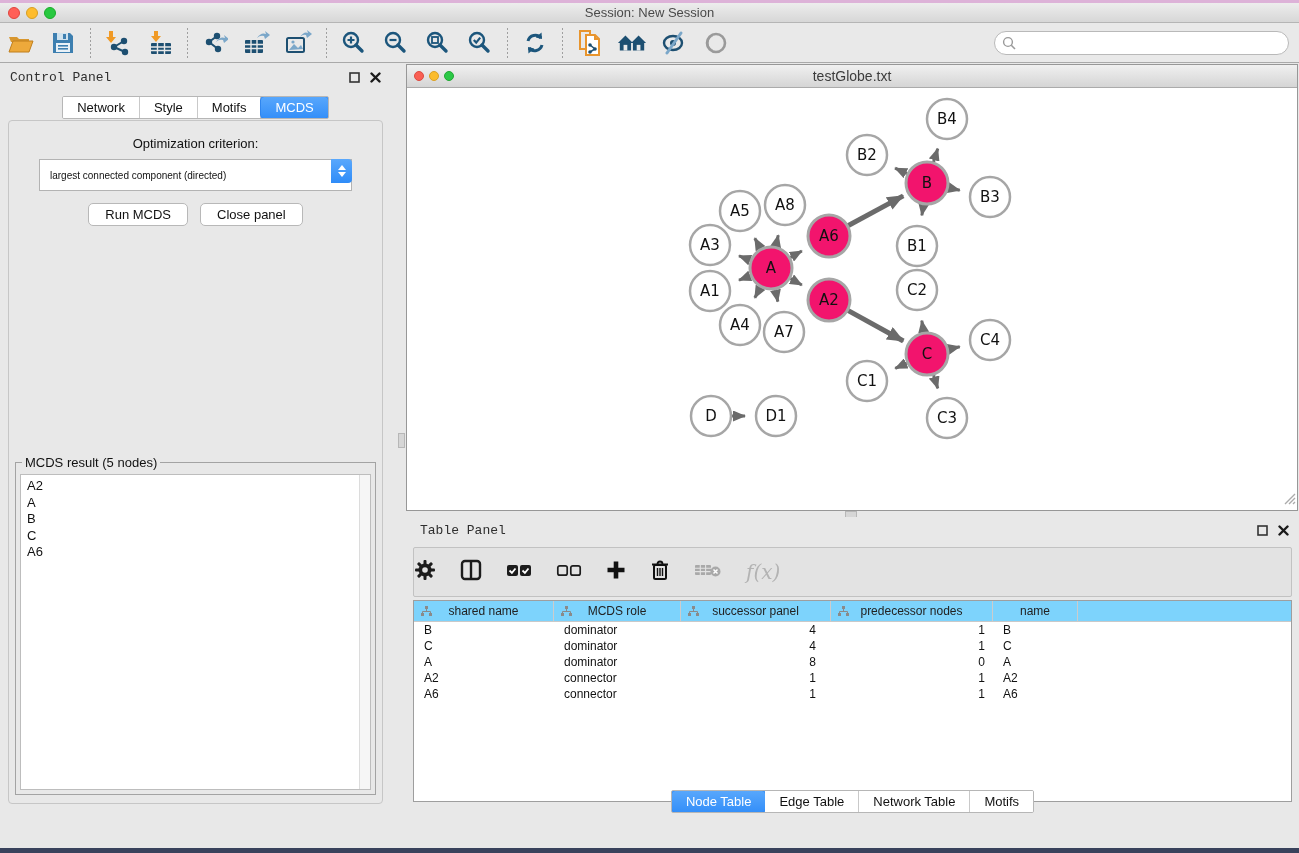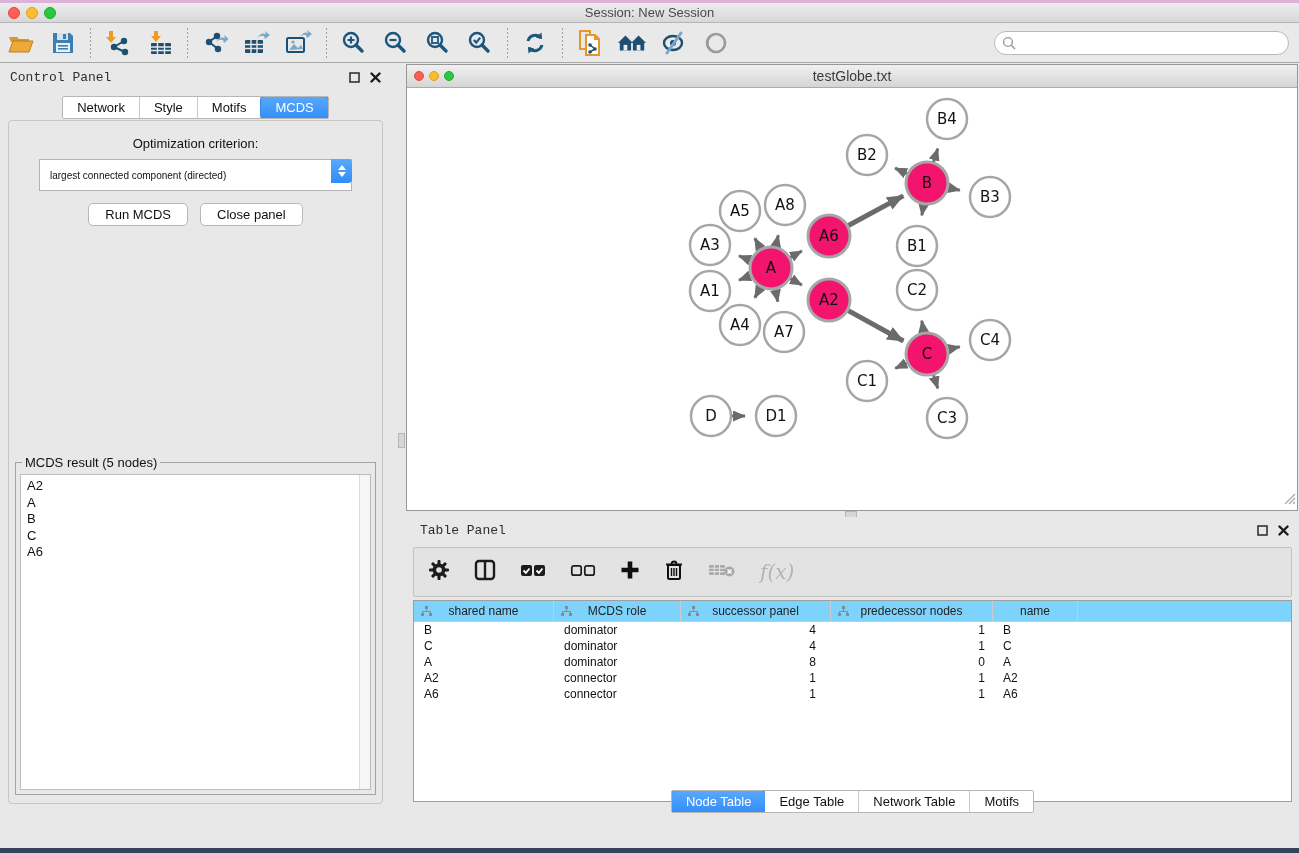--- a/index.html
+++ b/index.html
@@ -75,21 +75,21 @@
   #net-titlebar .t-yel{ left:22px; background:#fbbc2d; border:1px solid #dba125;}
   #net-titlebar .t-grn{ left:37px; background:#2bc846; border:1px solid #20a833;}
   #net-titlebar .title { font-size:14px; color:#3c3c3c; }
   #net-canvas { position:relative; width:100%; height:422px; background:#fff; }
   #resize-grip { position:absolute; right:1px; bottom:1px; }
 
   
   #table-panel { position:absolute; left:406px; top:517px; width:893px; height:296px; background:#e8e8e8; }
   #tp-toolbar { position:absolute; left:7px; top:30px; width:879px; height:50px;
     background:#e3e3e3; border:1px solid #c2c2c2; border-radius:2px;
-    display:flex; align-items:center; padding-left:14px; gap:24px; }
+    display:flex; align-items:center; gap:24px; }
   #tp-table { position:absolute; left:7px; top:83px; width:879px; height:202px;
     background:#fff; border:1px solid #9e9e9e; overflow:hidden; }
   #tp-header { display:flex; height:21px; background:#7dd3fc; border-bottom:1px solid #c9c9c9; }
   .th { position:relative; display:flex; align-items:center; justify-content:center;
     font-size:12px; color:#222; border-right:1px solid #cccccc; height:100%; }
   .th svg { position:absolute; left:7px; top:5px; }
   .tbl-row { display:flex; height:16px; align-items:center; }
   .td { font-size:12px; color:#111; height:100%; display:flex; align-items:center; }
   .td.num { justify-content:flex-end; }
   #tp-tabs { position:absolute; left:0; top:273px; width:100%; display:flex; justify-content:center; }

